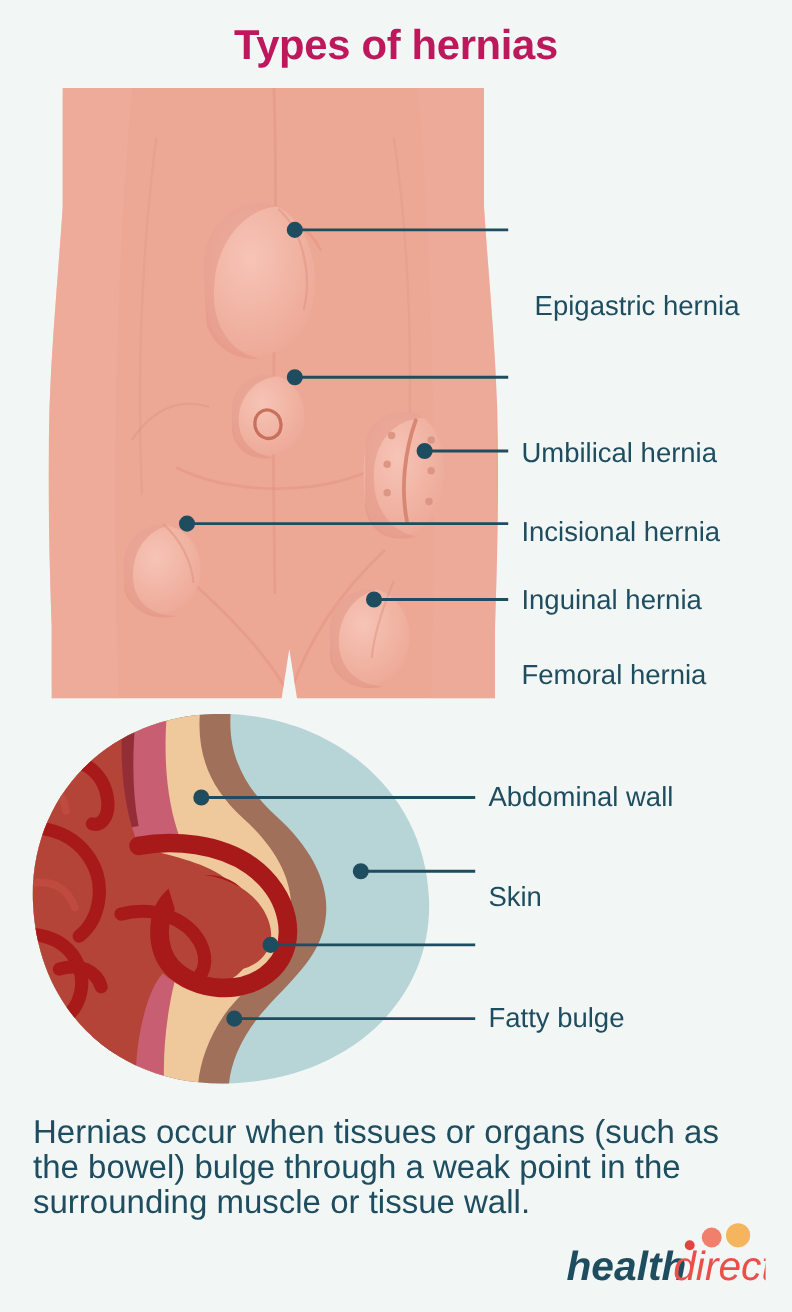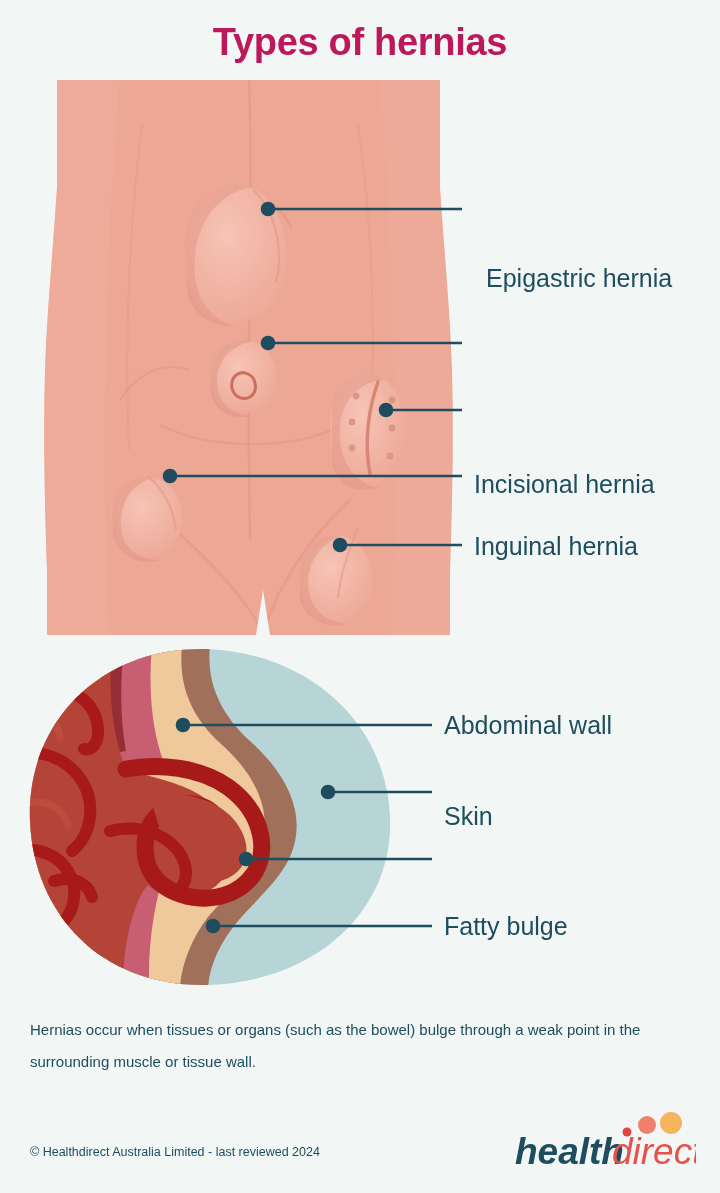--- a/index.html
+++ b/index.html
@@ -66,21 +66,21 @@
     white-space: nowrap;
     line-height: 1;
   }
 
   
   .caption {
     position: absolute;
     left: 30px;
     top: 1014px;
     width: 660px;
-    font-size: 15px;
+    font-size: 30px;
     line-height: 32px;
     color: #1D4D5F;
   }
 
   
   .footer-copyright {
     position: absolute;
     left: 30px;
     top: 1146px;
     font-size: 12.5px;
@@ -205,25 +205,27 @@
         <line x1="170" y1="406" x2="462" y2="406"></line>
         <circle cx="170" cy="406" r="6"></circle>
 
         <line x1="340" y1="475" x2="462" y2="475"></line>
         <circle cx="340" cy="475" r="6"></circle>
       </g>
     </svg>
 
     <div class="callout-label" style="left:474px; top:196px;margin-left:12px;">Epigastric hernia</div>
 
+    <div class="callout-label" style="left:474px; top:330px;">Umbilical hernia</div>
 
     <div class="callout-label" style="left:474px; top:402px;">Incisional hernia</div>
 
     <div class="callout-label" style="left:474px; top:464px;text-align:center;">Inguinal hernia</div>
 
+    <div class="callout-label" style="left:474px; top:532px;">Femoral hernia</div>
   </div>
 
   <div class="crosssection-figure">
     <svg width="720" height="355" viewBox="0 0 720 355" xmlns="http://www.w3.org/2000/svg">
       <defs>
         <clipPath id="blobClip">
           <path d="M200,4 C300,4 386,72 390,172 C394,268 312,338 206,340
                    C104,342 34,272 30,176 C26,78 100,4 200,4 Z"></path>
         </clipPath>
       </defs>
@@ -295,21 +297,20 @@
     <div class="callout-label" style="left:444px; top:68px;">Abdominal wall</div>
 
     <div class="callout-label" style="left:444px; top:135px;margin-top:24px;">Skin</div>
 
 
     <div class="callout-label" style="left:444px; top:269px;">Fatty bulge</div>
   </div>
 
   <div class="caption">Hernias occur when tissues or organs (such as the bowel) bulge through a weak point in the surrounding muscle or tissue wall.</div>
 
-  <div class="footer-copyright">© Healthdirect Australia Limited - last reviewed 2024</div>
 
   <div class="logo">
     <svg width="185" height="62" viewBox="0 0 185 62" xmlns="http://www.w3.org/2000/svg">
 
       <circle cx="116" cy="24" r="4.5" fill="#E0453F"></circle>
       <circle cx="136" cy="17" r="9" fill="#F0806B"></circle>
       <circle cx="160" cy="15" r="11" fill="#F5B45E"></circle>
 
       <text x="4" y="56" font-family="'Liberation Sans', sans-serif" font-size="37" font-weight="bold" font-style="italic" fill="#1D4D5F">health</text>
       <text x="101" y="56" font-family="'Liberation Sans', sans-serif" font-size="37" font-style="italic" fill="#E8504A">direct</text>

